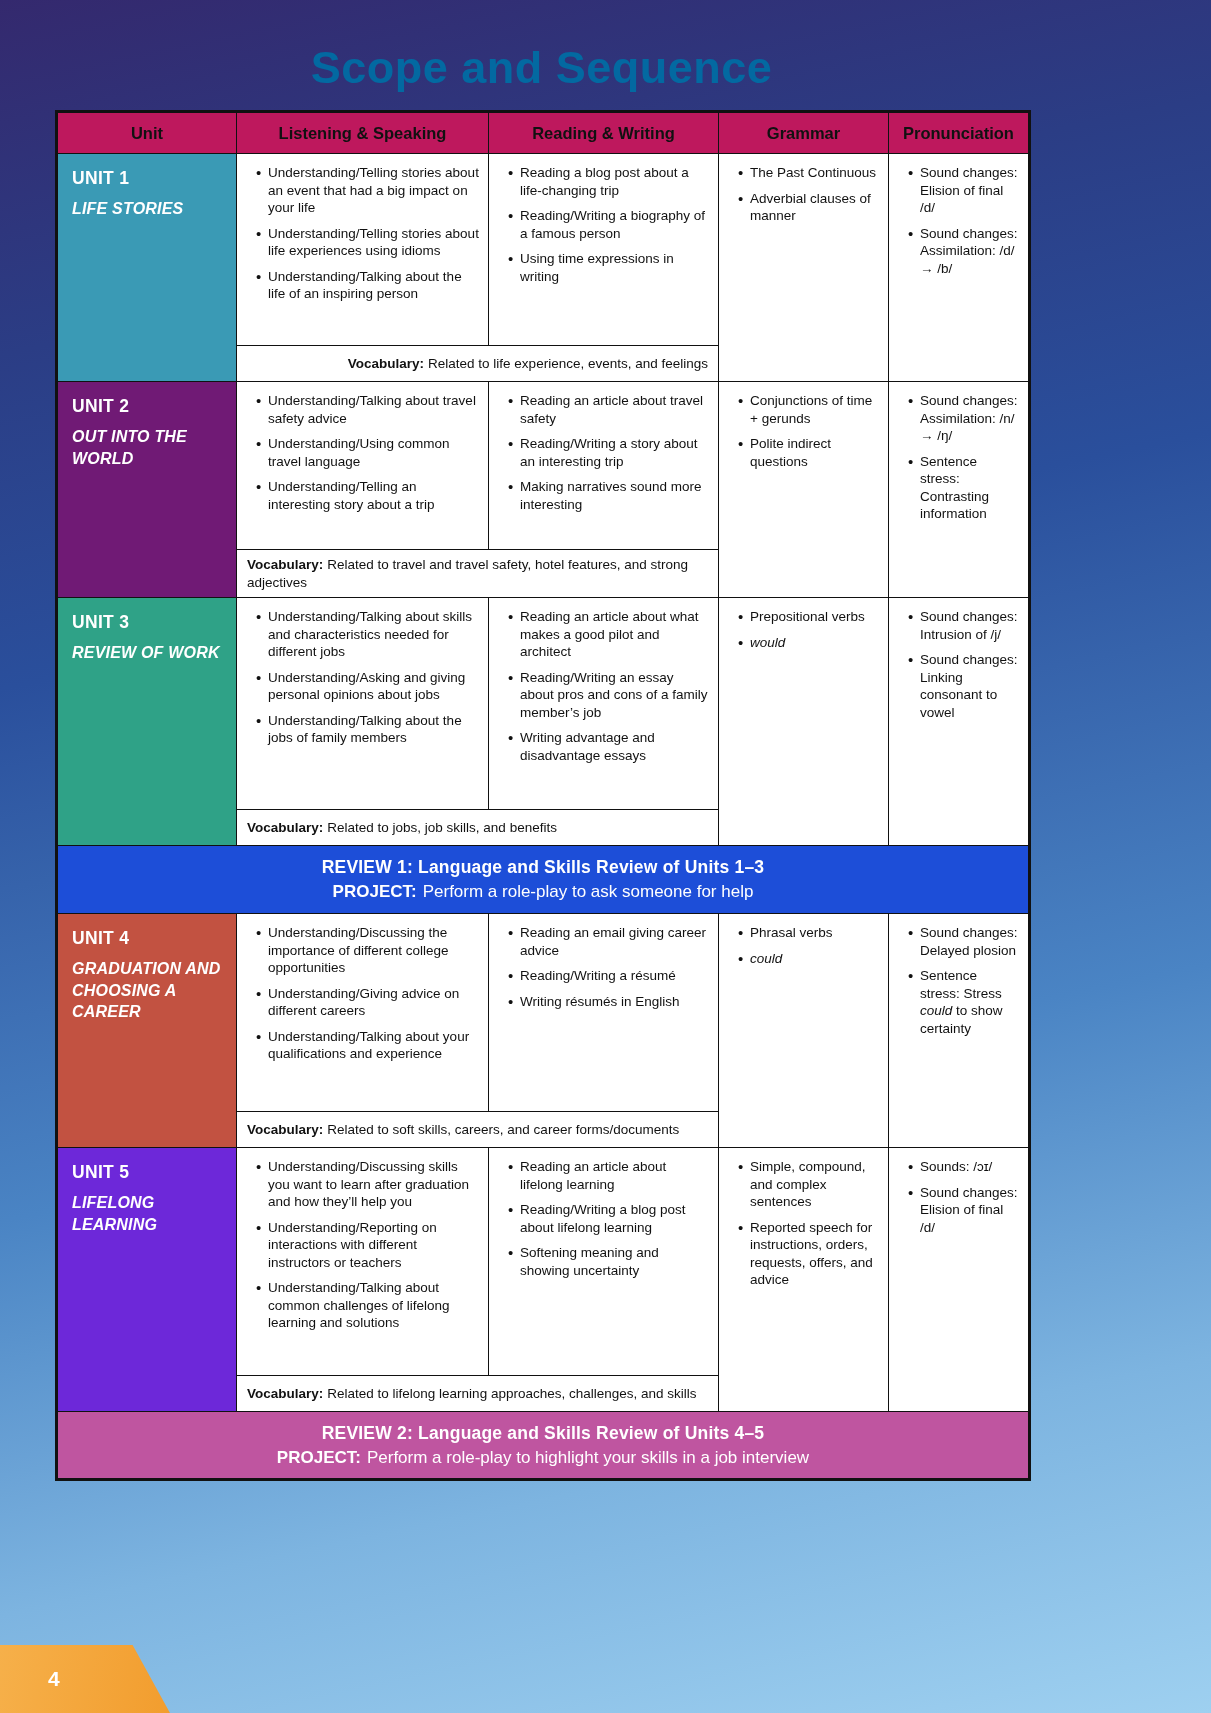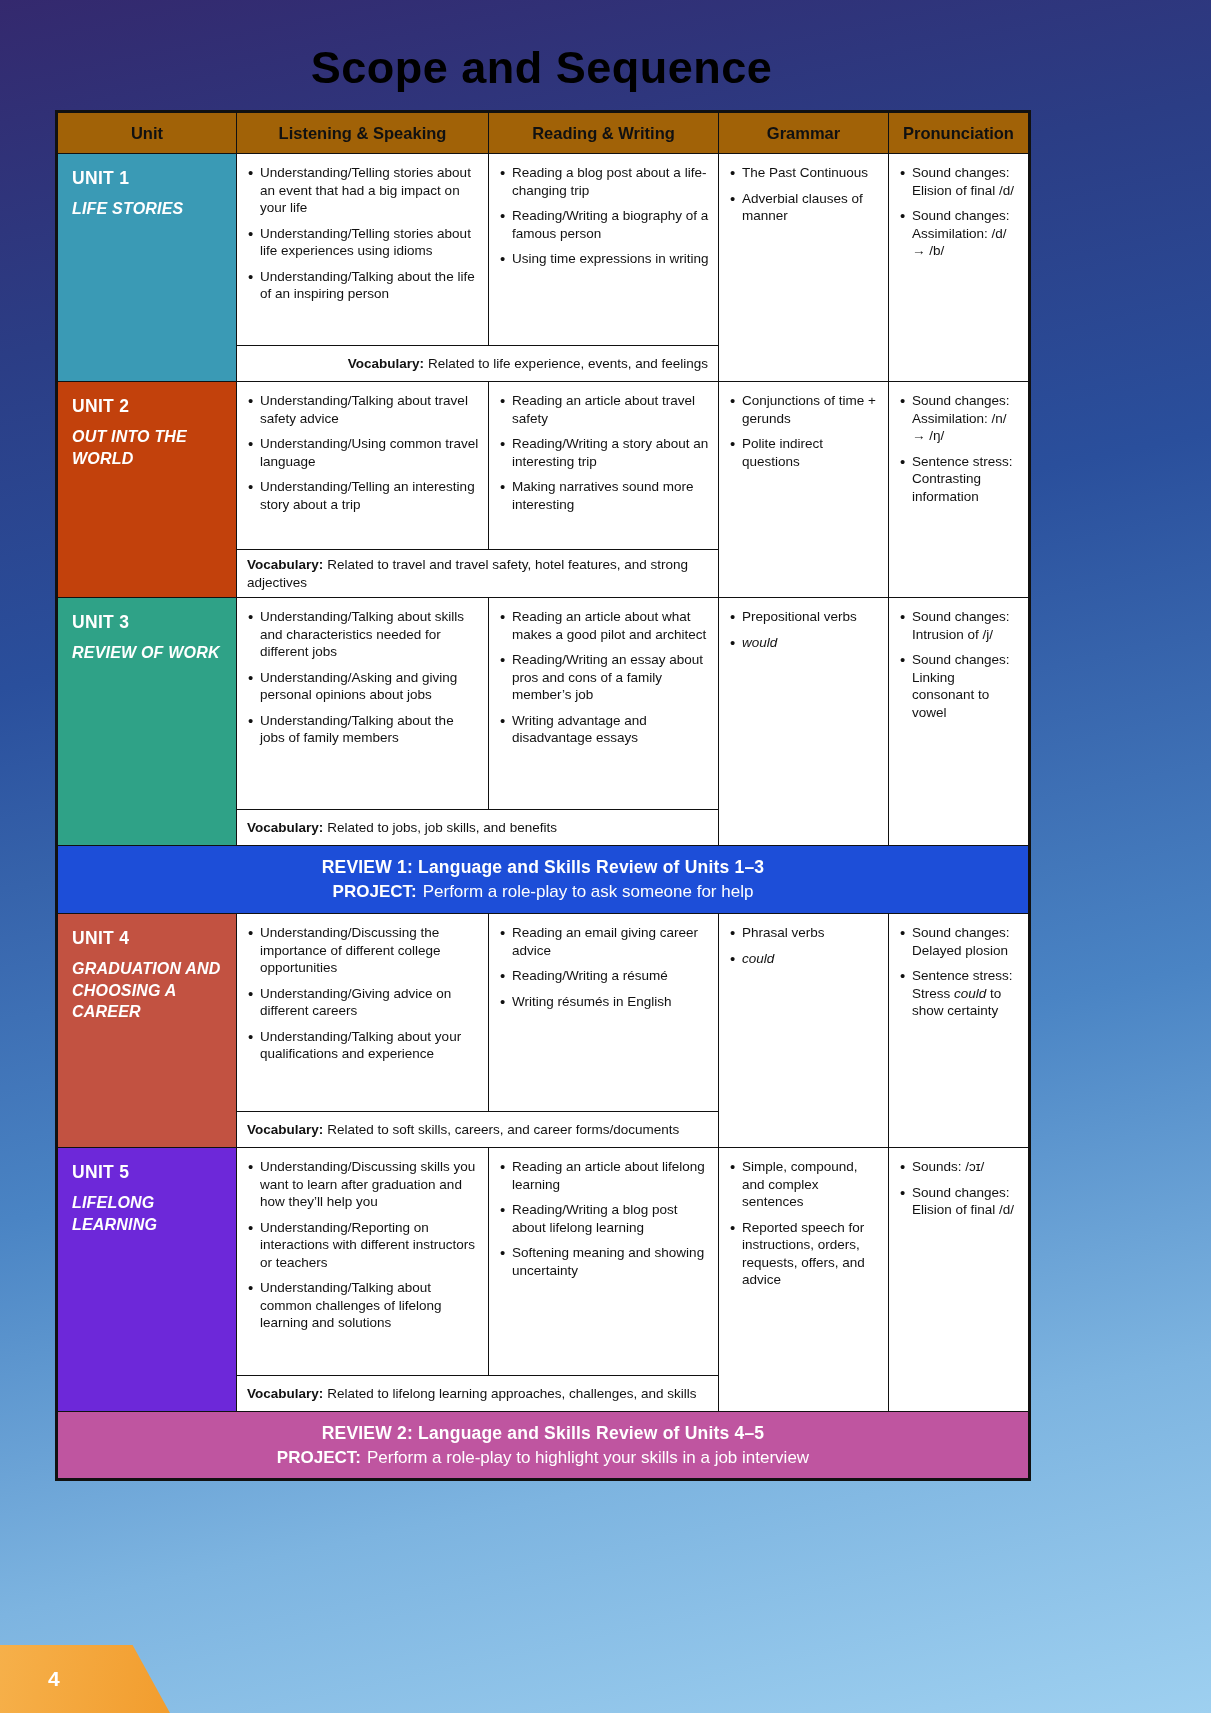--- a/index.html
+++ b/index.html
@@ -11,40 +11,40 @@
   body {
     position: relative;
     background: linear-gradient(168deg, #34296e 0%, #2b3d85 18%, #2a4f9c 35%, #4a84c4 62%, #7db4e0 82%, #9ed0f0 100%);
   }
   .page-wrap {
     width: 973px;
     margin-left: 55px;
     padding-top: 42px;
   }
   h1.title {
-    color: #000000;
+    color: #0369a1;
     font-size: 45px;
     font-weight: bold;
     text-align: center;
     letter-spacing: 0.5px;
     margin-bottom: 16px;
   }
   table.scope {
     border-collapse: collapse;
     table-layout: fixed;
     width: 973px;
     background: #ffffff;
     border: 3px solid #111111;
   }
   th, td {
     border: 1.8px solid #111111;
     vertical-align: top;
   }
   th {
-    background: #a16207;
+    background: #be185d;
     font-size: 16.5px;
     font-weight: bold;
     text-align: center;
     vertical-align: middle;
     color: #111;
     padding: 8px 4px;
   }
   .r-head { height: 42px; }
   .r-main-0 { height: 192px; }
   .r-voc-0 { height: 36px; text-align: right; }
@@ -67,21 +67,21 @@
     margin-bottom: 9px;
     letter-spacing: 0.3px;
   }
   .unit-title {
     font-size: 16px;
     font-weight: bold;
     font-style: italic;
     line-height: 1.35;
     letter-spacing: 0.2px;
   }
-  td.content-cell { padding: 10px 8px 8px 10px; }
+  td.content-cell { padding: 10px 8px 8px 18px; }
   ul.bullets { list-style: none; }
   ul.bullets li {
     position: relative;
     padding-left: 13px;
     font-size: 13.5px;
     line-height: 1.3;
     color: #111;
     margin-bottom: 8px;
   }
   ul.bullets li::before {
@@ -190,21 +190,21 @@
             </ul>
         </td>
       </tr>
       <tr class="r-voc-0">
         <td class="vocab-cell" colspan="2">
           <span class="vocab-label">Vocabulary:</span><span>Related to life experience, events, and feelings</span>
         </td>
       </tr>
 
       <tr class="r-main-1">
-        <td class="unit-cell" rowspan="2" style="background-color: #c2410c;">
+        <td class="unit-cell" rowspan="2" style="background-color: #701a75;">
           <div class="unit-id">UNIT 2</div>
           <div class="unit-title">OUT INTO THE WORLD</div>
         </td>
         <td class="content-cell">
           <ul class="bullets">
               <li>Understanding/Talking about travel safety advice</li>
               <li>Understanding/Using common travel language</li>
               <li>Understanding/Telling an interesting story about a trip</li>
             </ul>
         </td>

